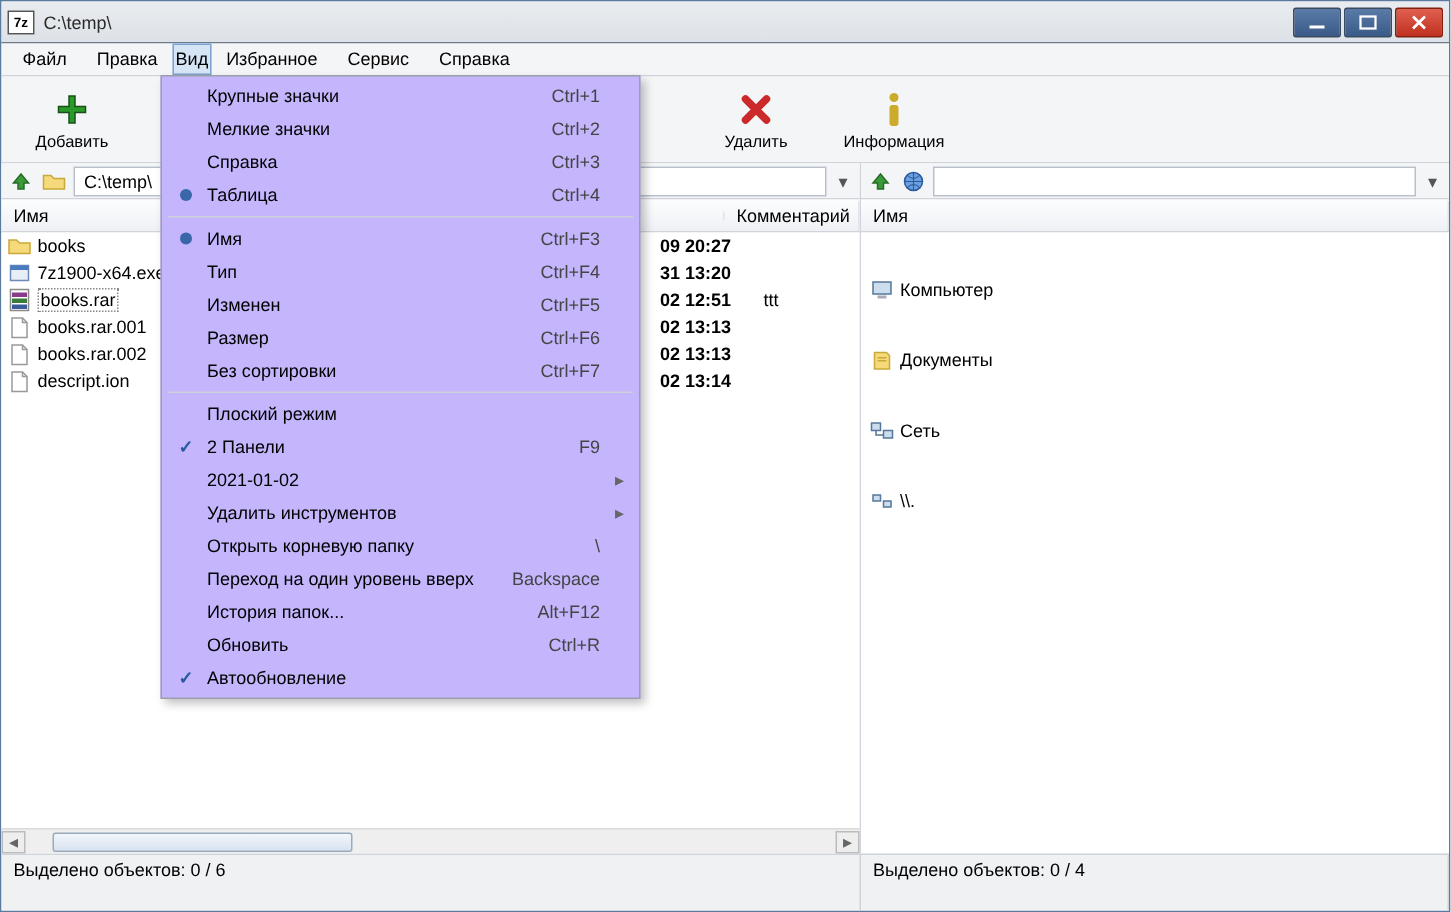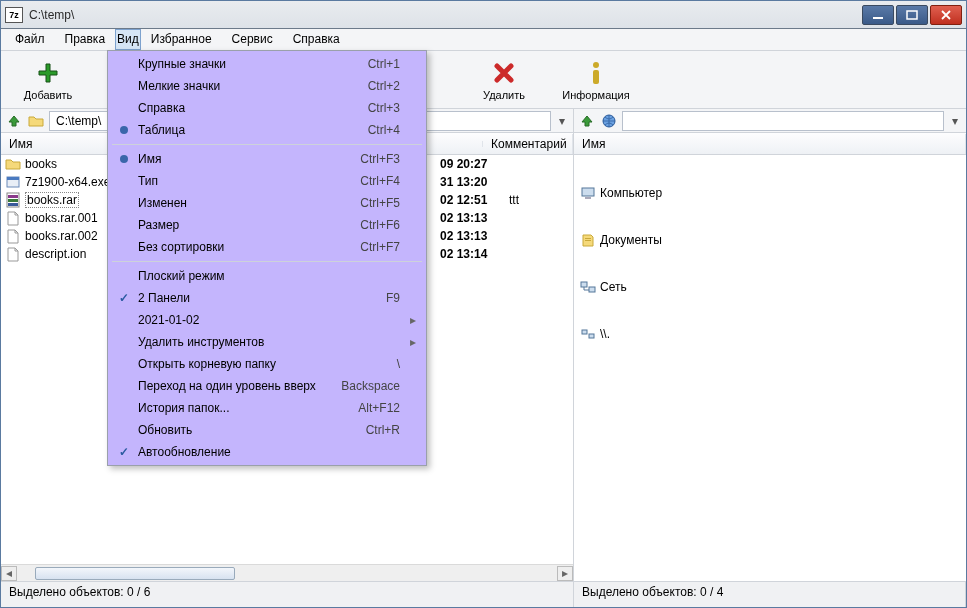--- a/index.html
+++ b/index.html
@@ -38,21 +38,21 @@
 .row { display: flex; align-items: center; height: 18px; padding-left: 4px; }
 .row .fico { width: 16px; height: 16px; margin-right: 4px; display:flex;align-items:center;justify-content:center; }
 .row .fname { white-space: nowrap; }
 .row.sel .fname { border: 1px dotted #888; padding: 0 1px; }
 .row .cdate { position:absolute; left:439px;font-weight:bold; }
 .row .ccom { position:absolute; left:508px; }
 
 .paneR .addrbar { }
 .paneR .filelist .row { padding-left: 6px; margin-top: 29px; }
 
-.statusbar { height: 26px; background: #f0f1f3; border-top: 1px solid #d0d4da; display: flex; }
+.statusbar { height: 38px; background: #f0f1f3; border-top: 1px solid #d0d4da; display: flex; }
 .statusbar .cell { flex: 1; padding: 3px 8px; border-right: 1px solid #d0d4da; }
 .hscroll { height: 17px; background:#efefef; border-top:1px solid #dadada; display:flex; align-items:center; }
 .hscroll .thumb { height:13px; width:200px; margin-left:18px; background:linear-gradient(#f3f6fb,#d7e2f0); border:1px solid #9ab; border-radius:2px; }
 .hscroll .arrow { width:16px; height:15px; border:1px solid #bbb; background:#eee; display:flex;align-items:center;justify-content:center;color:#666; }
 
 .dropdown { position: absolute; left: 107px; top: 50px; width: 320px; background: #c4b5fd; border: 1px solid #9aa0aa; box-shadow: 3px 3px 6px rgba(0,0,0,0.25); z-index: 100; padding: 2px; }
 .dropdown .ditem { display: flex; align-items: center; height: 22px; padding: 0 24px 0 28px; position: relative; }
 .dropdown .ditem .dlbl { flex: 1; }
 .dropdown .ditem .dshort { color: #444; }
 .dropdown .dsep { height: 1px; background: #cdd2da; margin: 3px 2px; }

